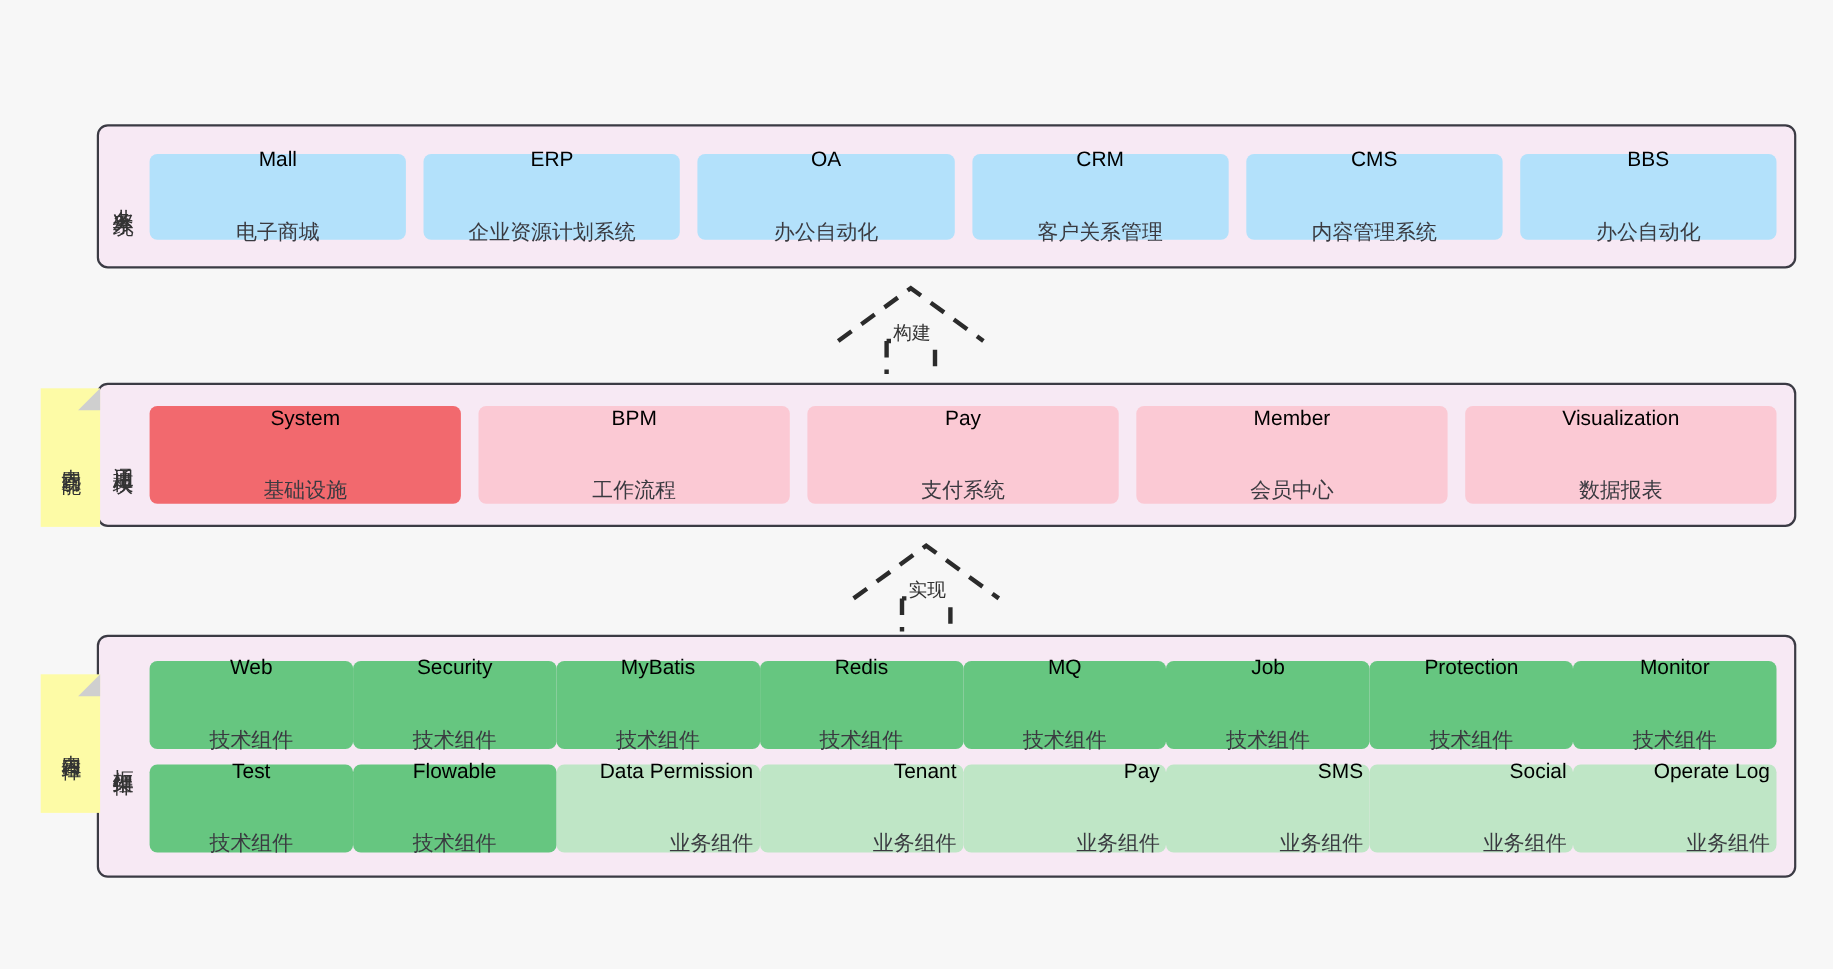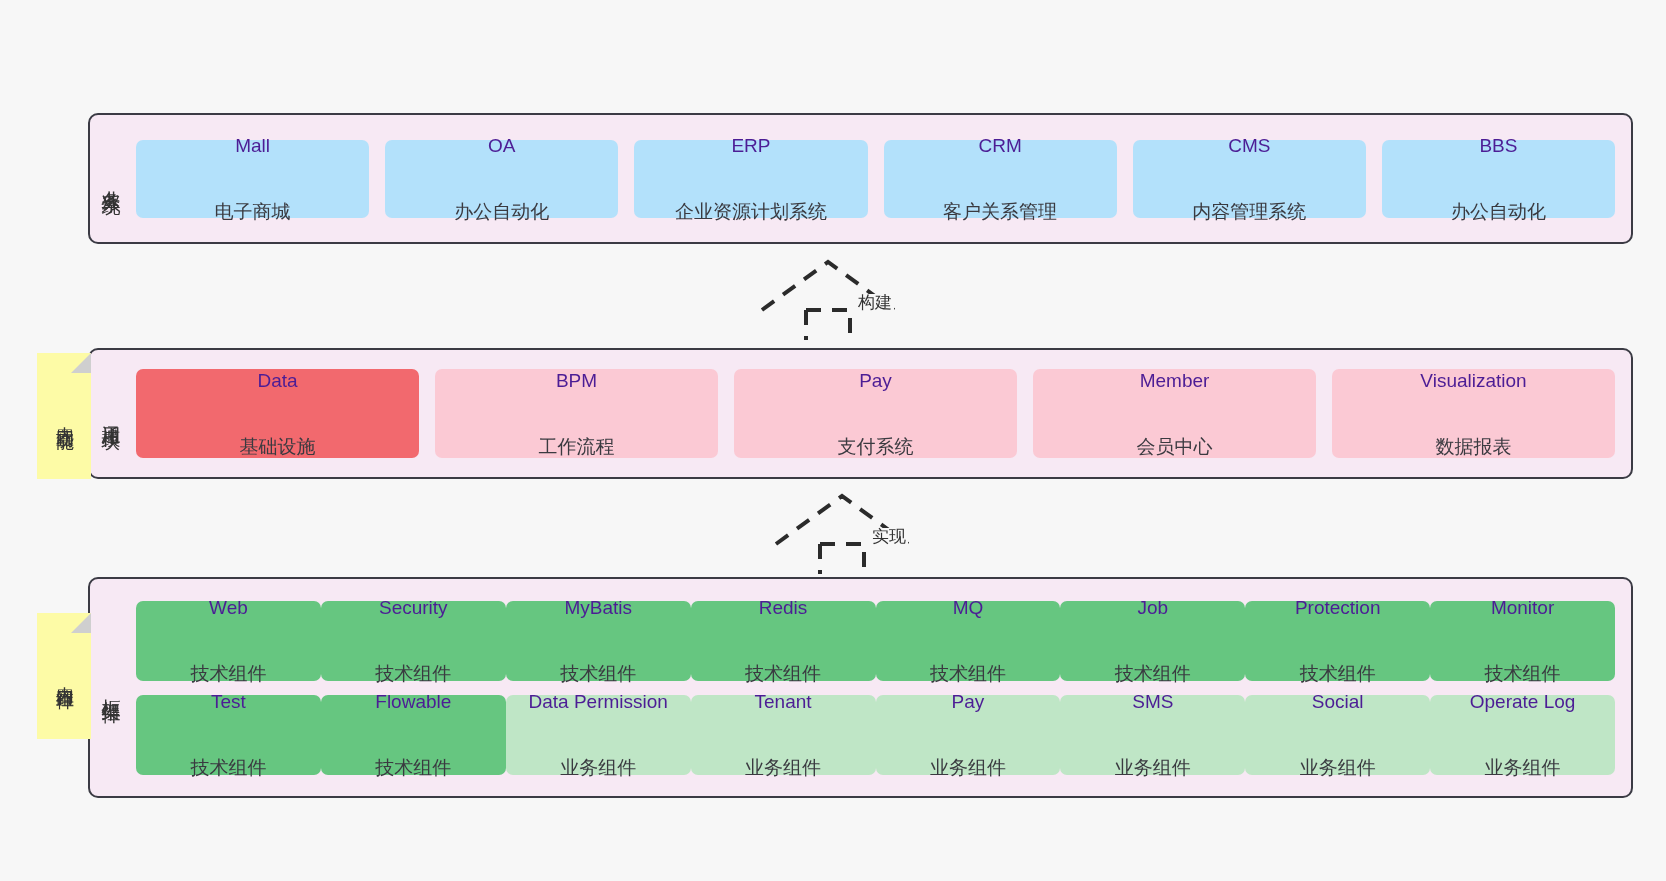--- a/index.html
+++ b/index.html
@@ -72,28 +72,28 @@
     border-radius:7px;
     display:flex;
     flex-direction:column;
     align-items:center;
     justify-content:center;
     text-align:center;
     line-height:1.22;
     box-sizing:border-box;
     padding:4px 6px;
   }
-  .box .t1{font-size:19px;color:#4c1d95;}
+  .box .t1{font-size:19px;color:#000000;}
   .box .t2{font-size:19px;color:#3a3a40;margin-top:43px;}
 
   .box.blue      {background:#b3e1fb;height:78px;}
   .box.red       {background:#f2696e;height:89px;}
   .box.pink      {background:#fbc9d4;height:89px;}
   .box.green     {background:#66c680;height:80px;}
-  .box.lightgreen{background:#bfe6c6;height:80px;}
+  .box.lightgreen{background:#bfe6c6;height:80px;align-items:flex-end;}
 
   
   .note{
     position:absolute;
     width:54px;
     background:#fdfba6;
     box-sizing:border-box;
     display:flex;
     align-items:center;
     justify-content:center;
@@ -124,47 +124,46 @@
   .arrow-group svg{display:block;overflow:visible;}
 
   .arrow-label{
     position:absolute;
     font-size:17px;
     color:#333;
     background:#f7f7f7;
     padding:0 2px;
     white-space:nowrap;
     line-height:1.1;
-    margin-left:46px;
   }
   #arrow-build .arrow-label{left:52px;top:36px;}
   #arrow-impl  .arrow-label{left:52px;top:36px;}
 </style>
 </head>
 <body>
 
 <div class="diagram">
 
   <div class="layer" id="layer-business">
     <div class="layer-title">业务系统</div>
     <div class="layer-body">
 
       <div class="box blue">
         <div class="t1">Mall</div>
         <div class="t2">电子商城</div>
       </div>
 
       <div class="box blue">
+        <div class="t1">ERP</div>
+        <div class="t2">企业资源计划系统</div>
+      </div>
+
+      <div class="box blue">
         <div class="t1">OA</div>
         <div class="t2">办公自动化</div>
-      </div>
-
-      <div class="box blue">
-        <div class="t1">ERP</div>
-        <div class="t2">企业资源计划系统</div>
       </div>
 
       <div class="box blue">
         <div class="t1">CRM</div>
         <div class="t2">客户关系管理</div>
       </div>
 
       <div class="box blue">
         <div class="t1">CMS</div>
         <div class="t2">内容管理系统</div>
@@ -185,21 +184,21 @@
     </svg>
     <span class="arrow-label">构建</span>
   </div>
 
   <div class="layer" id="layer-common">
     <div class="layer-title">通用模块</div>
     <div class="layer-body">
 
 
       <div class="box red">
-        <div class="t1">Data</div>
+        <div class="t1">System</div>
         <div class="t2">基础设施</div>
       </div>
 
       <div class="box pink">
         <div class="t1">BPM</div>
         <div class="t2">工作流程</div>
       </div>
 
       <div class="box pink">
         <div class="t1">Pay</div>

